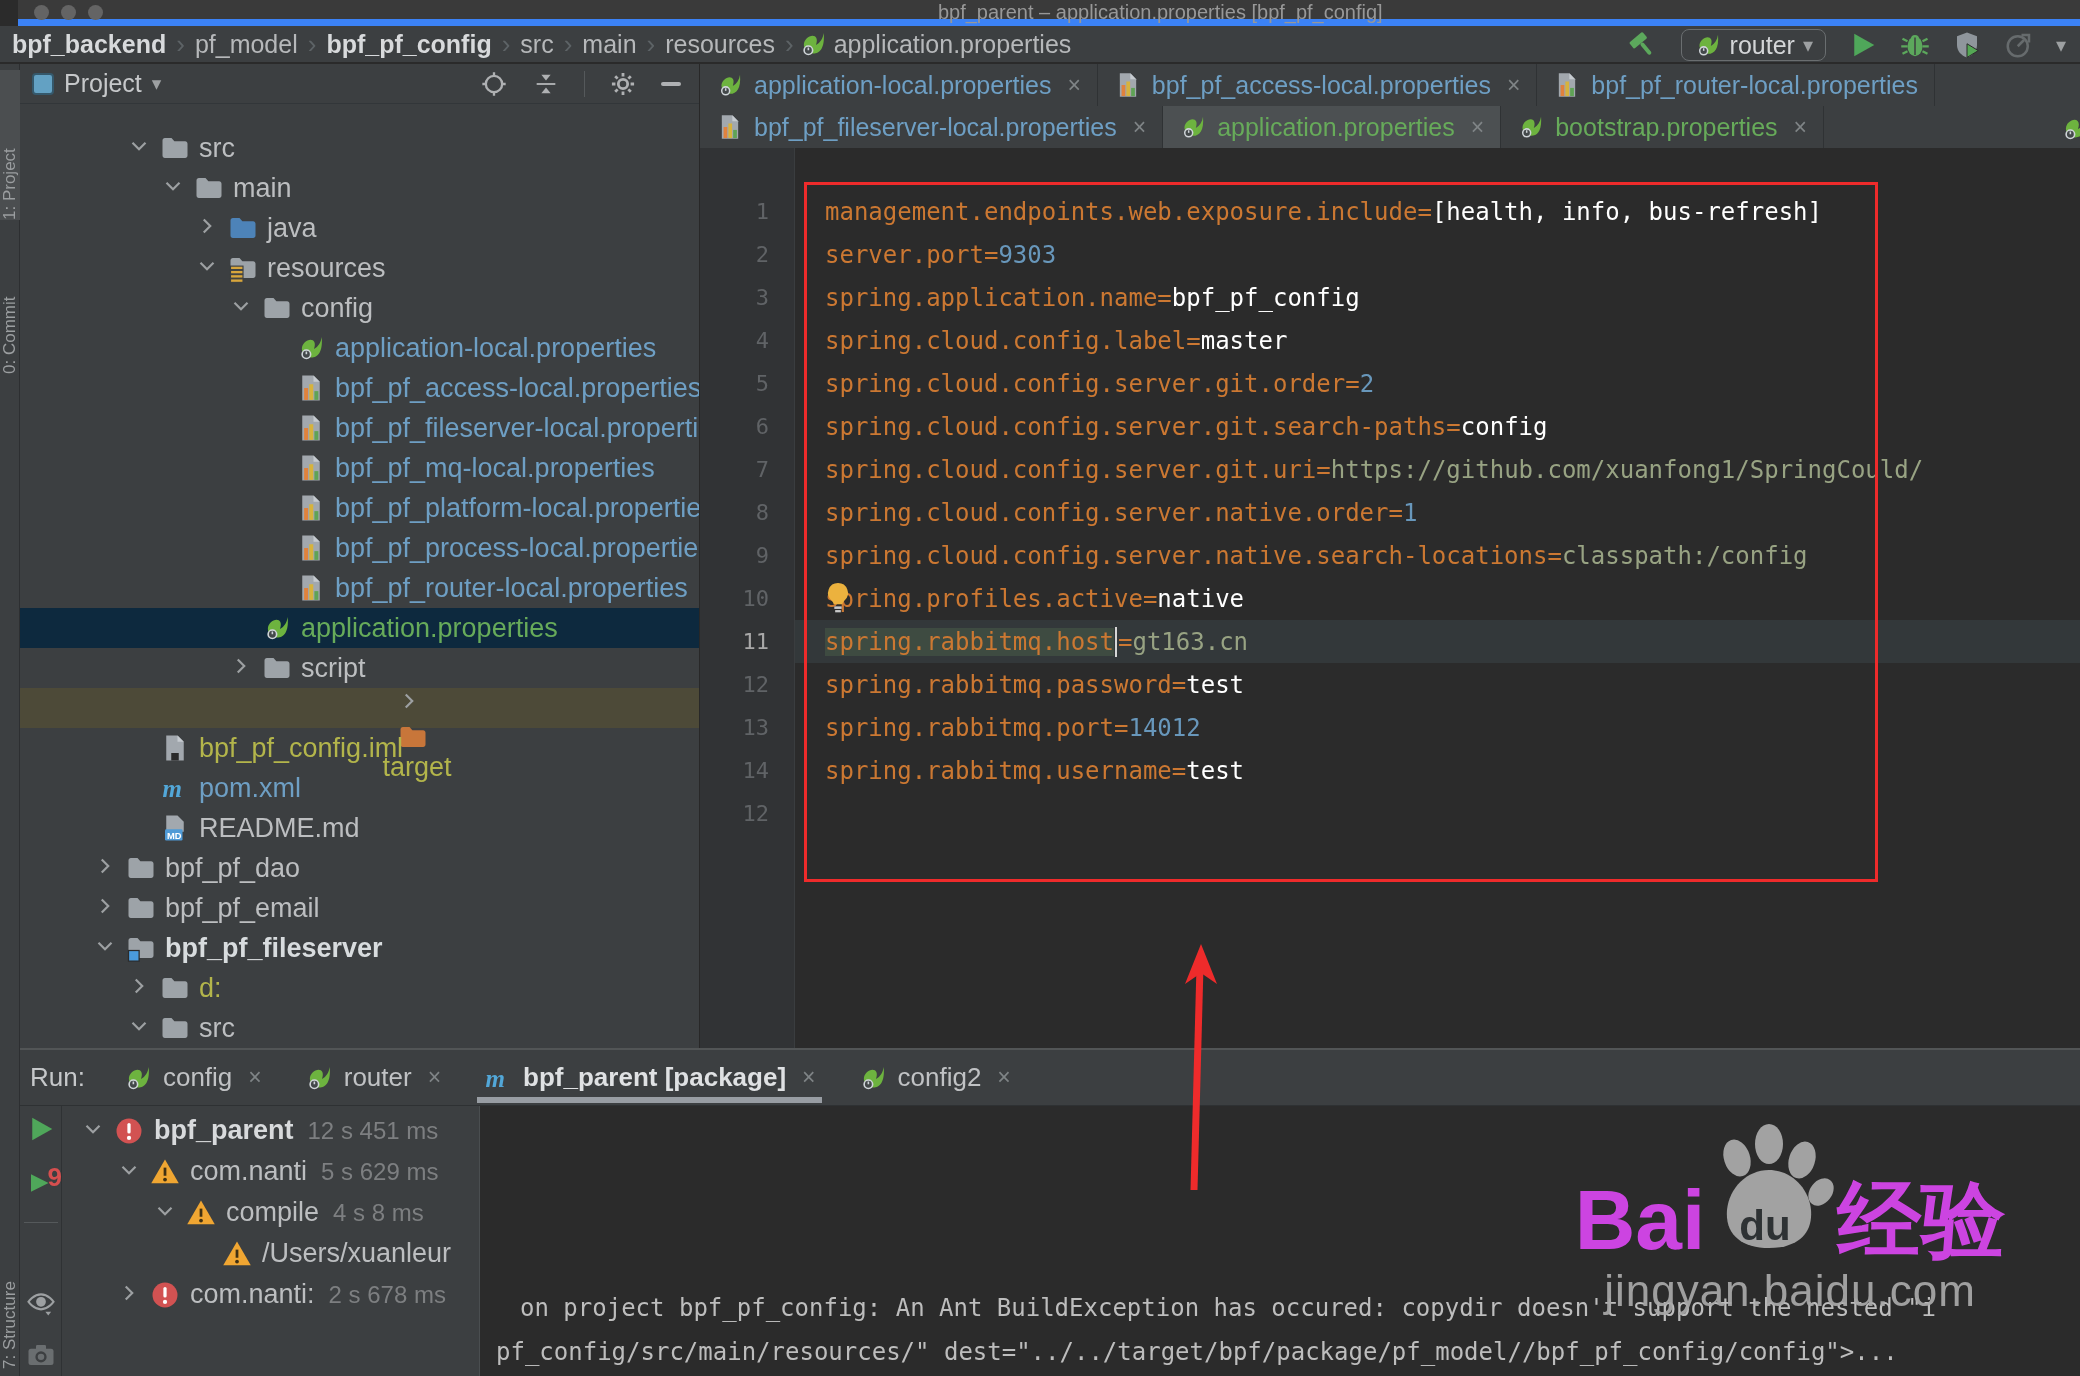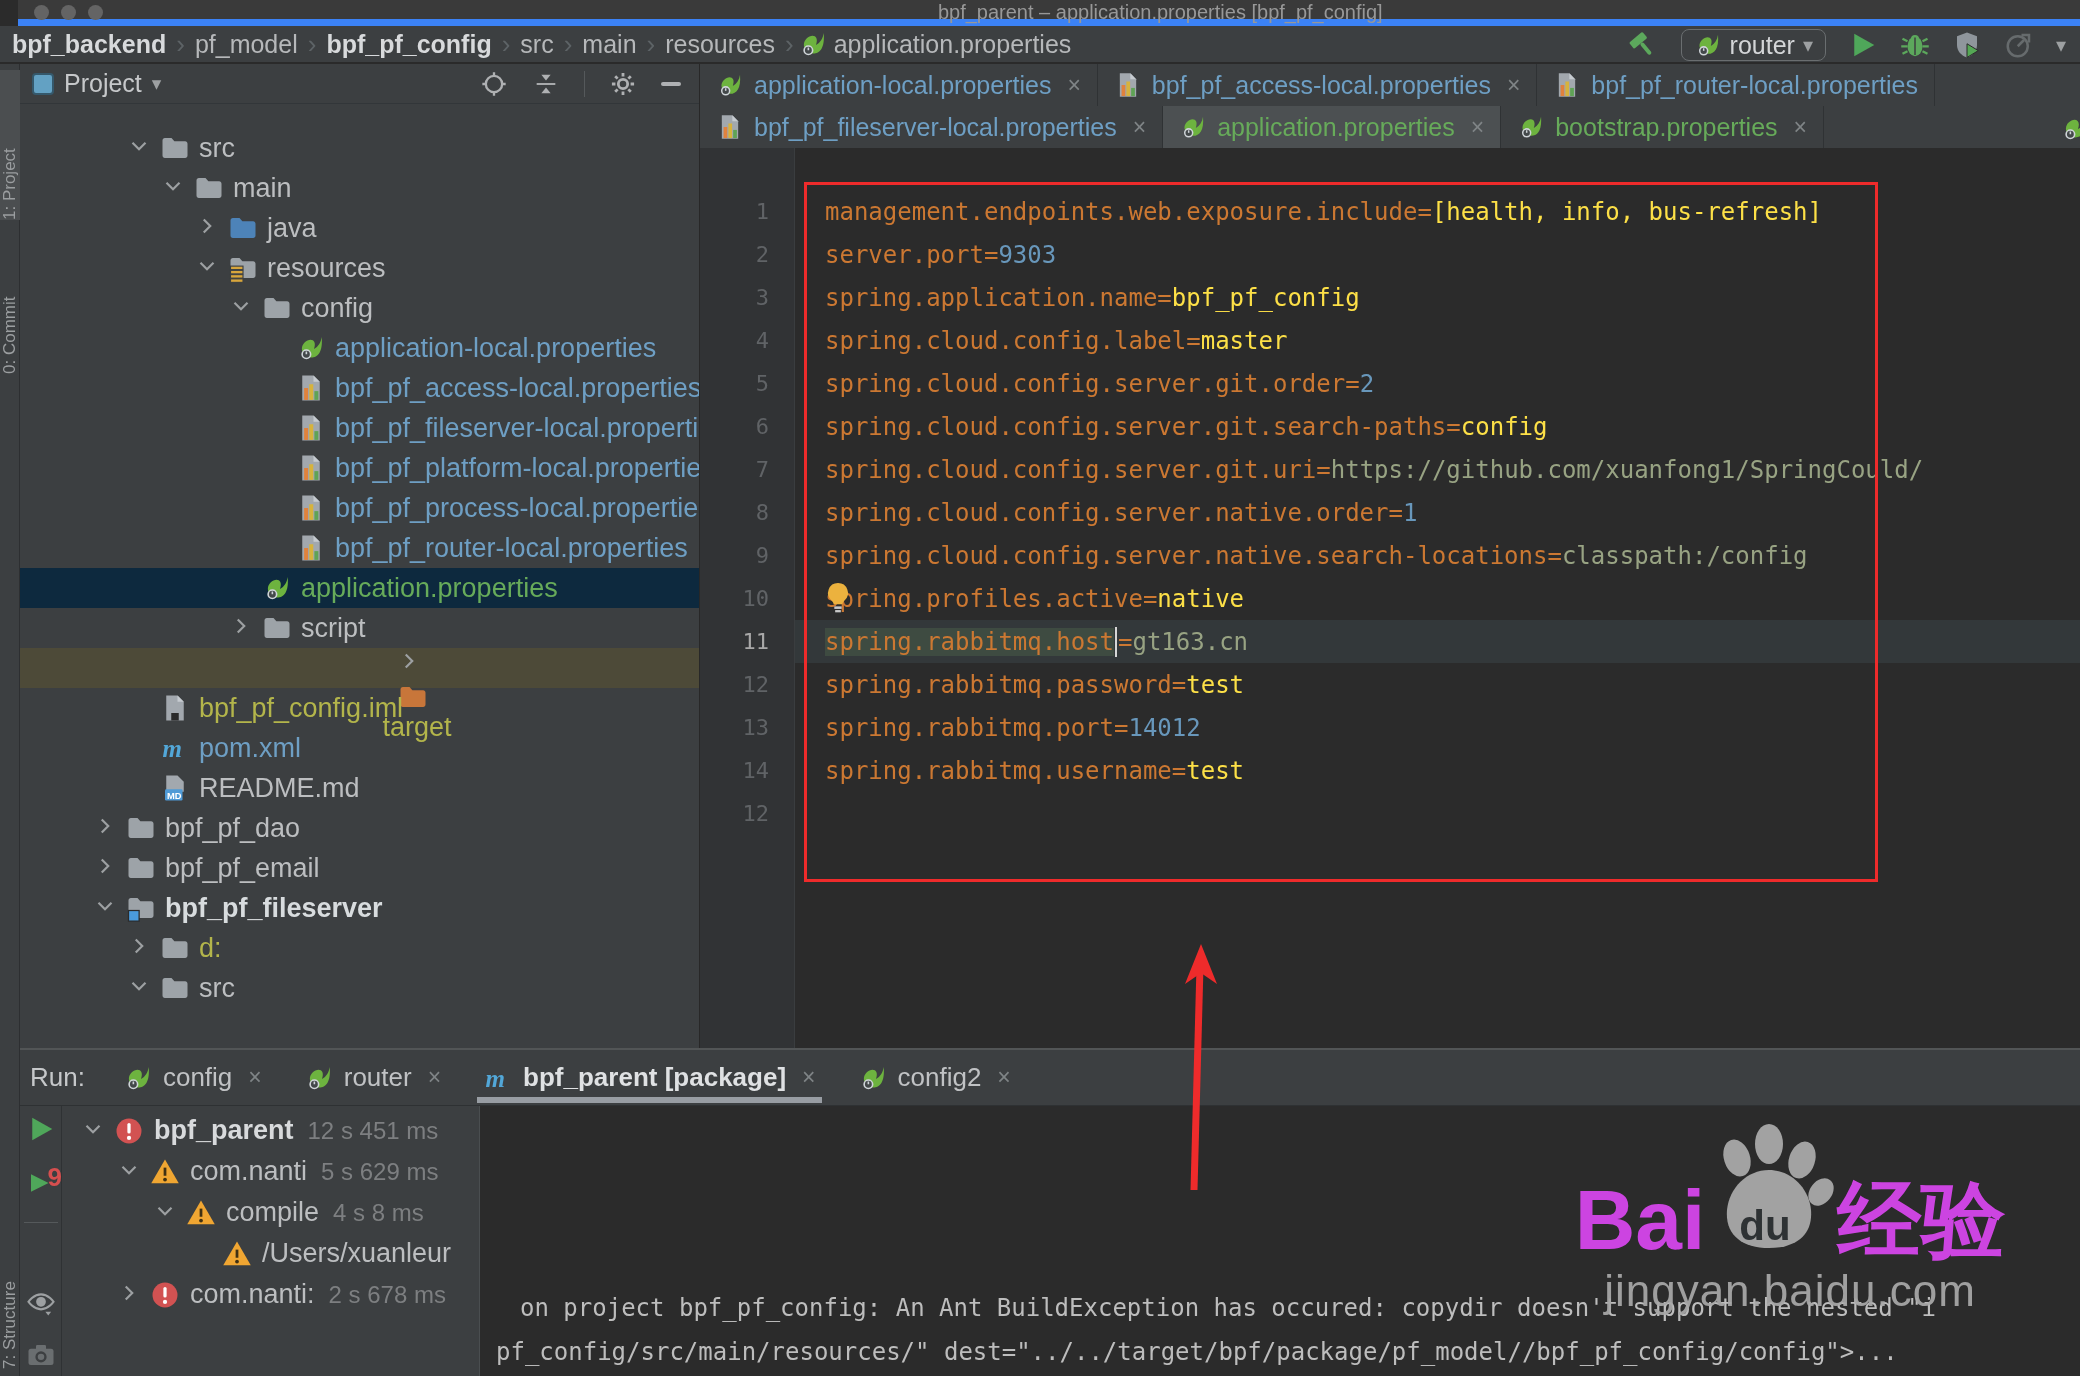--- a/index.html
+++ b/index.html
@@ -60,21 +60,21 @@
   .gutterbg{position:absolute;left:0;top:0;width:95px;height:900px;background:#313335;border-right:1px solid #3a3d3f;}
   .lines{position:relative;padding-top:42px;}
   .cl{display:flex;height:43px;align-items:center;position:relative;}
   .ln{width:95px;flex:0 0 95px;text-align:right;padding-right:26px;font-family:"DejaVu Sans Mono",monospace;font-size:22px;color:#606366;z-index:2;}
   .cl.cur .ln{color:#a8a8a8;}
   .cw{flex:1;display:flex;align-items:center;height:100%;padding-left:30px;font-family:"DejaVu Sans Mono",monospace;font-size:24px;position:relative;}
   .cl.cur .cw{background:#33383a;}
   .k{color:#cc7832;}
   .khl{background:#3e4b41;}
   .eq{color:#cc7832;}
-  .v-s{color:#fde047;}
+  .v-s{color:#ffffff;}
   .v-n{color:#6897bb;}
   .v-m{color:#98a383;}
   .caret{width:2px;height:30px;background:#d6d6d6;margin:0 1px;}
   .bulb{position:absolute;left:26px;top:3px;width:34px;height:40px;z-index:3;}
   .redbox{position:absolute;left:104px;top:118px;width:1074px;height:700px;border:3px solid #ee2b2b;z-index:40;pointer-events:none;}
   
   .runpanel{position:absolute;left:20px;top:1048px;width:2060px;height:328px;background:#3c3f41;border-top:2px solid #525556;}
   .rtabs{height:56px;display:flex;align-items:center;font-size:26px;color:#c0c2c4;border-bottom:1px solid #2e3133;}
   .runlabel{margin:0 28px 0 10px;color:#c6c8ca;}
   .rtab{display:flex;align-items:center;height:100%;padding:0 10px;margin-right:22px;position:relative;white-space:nowrap;}
@@ -333,20 +333,33 @@
           <span class="chev"></span>
           <span class="icn ">
             <svg width="30" height="30" viewBox="0 0 24 24">
               <path d="M5 2h9l5 5v15H5z" fill="#a2a8ae"></path>
               <path d="M14 2l5 5h-5z" fill="#c6cbd0"></path>
               <rect x="6.5" y="12" width="3.2" height="9.5" fill="#e0823d"></rect>
               <rect x="10.6" y="9" width="3.2" height="12.5" fill="#d7b33c"></rect>
               <rect x="14.7" y="14.5" width="3.2" height="7" fill="#5fa355"></rect>
             </svg>
           </span>
+          <span class="lbl c-blue">bpf_pf_mq-local.properties</span>
+        </div>
+        <div class="trow" style="padding-left: 242px;">
+          <span class="chev"></span>
+          <span class="icn ">
+            <svg width="30" height="30" viewBox="0 0 24 24">
+              <path d="M5 2h9l5 5v15H5z" fill="#a2a8ae"></path>
+              <path d="M14 2l5 5h-5z" fill="#c6cbd0"></path>
+              <rect x="6.5" y="12" width="3.2" height="9.5" fill="#e0823d"></rect>
+              <rect x="10.6" y="9" width="3.2" height="12.5" fill="#d7b33c"></rect>
+              <rect x="14.7" y="14.5" width="3.2" height="7" fill="#5fa355"></rect>
+            </svg>
+          </span>
           <span class="lbl c-blue">bpf_pf_platform-local.properties</span>
         </div>
         <div class="trow" style="padding-left: 242px;">
           <span class="chev"></span>
           <span class="icn ">
             <svg width="30" height="30" viewBox="0 0 24 24">
               <path d="M5 2h9l5 5v15H5z" fill="#a2a8ae"></path>
               <path d="M14 2l5 5h-5z" fill="#c6cbd0"></path>
               <rect x="6.5" y="12" width="3.2" height="9.5" fill="#e0823d"></rect>
               <rect x="10.6" y="9" width="3.2" height="12.5" fill="#d7b33c"></rect>

